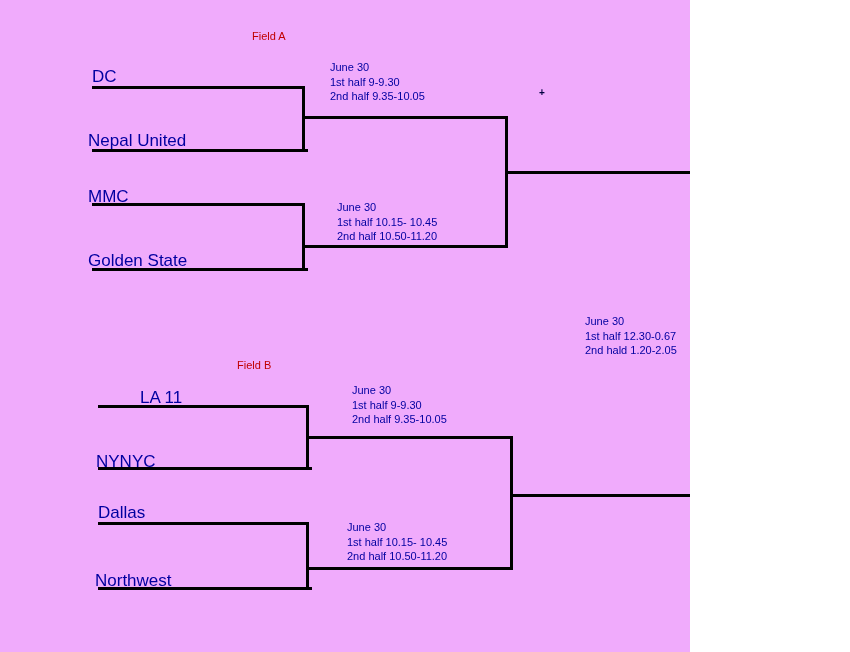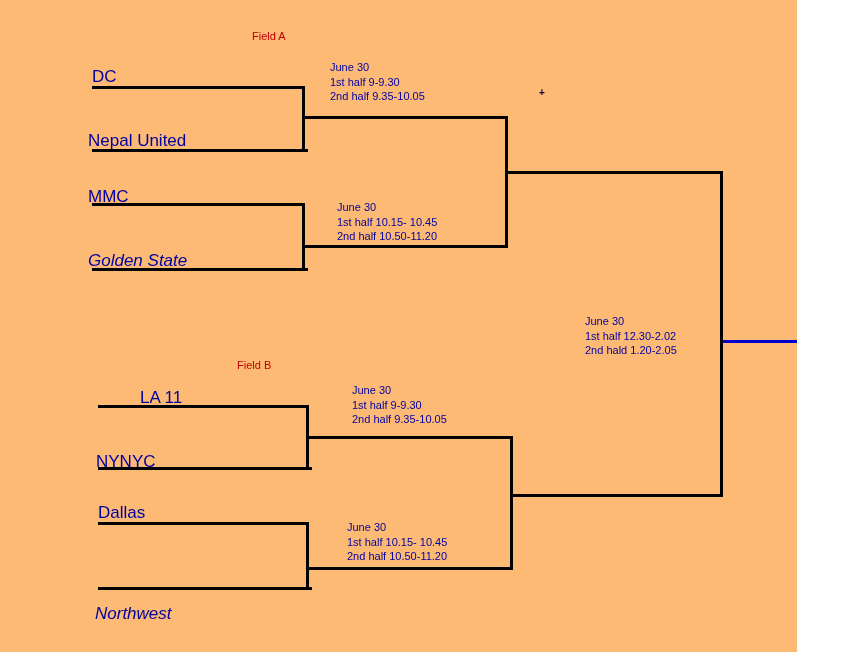--- a/index.html
+++ b/index.html
@@ -2,23 +2,23 @@
 <html style="--line: #000000; --team: #0000a0; --field: #c00000; --schedule: #0000a0; --final-line: #0000cc;"><head>
 <meta charset="utf-8">
 <style>
   html, body {
     margin: 0;
     padding: 0;
     background: #ffffff;
   }
   .canvas {
     position: relative;
-    width: 797px;
+    width: 690px;
     height: 652px;
-    background: #fdba74;
+    background: #f0abfc;
     font-family: "Liberation Sans", sans-serif;
     overflow: hidden;
   }
   .hline {
     position: absolute;
     height: 3px;
     background: var(--line, #000000);
   }
   .vline {
     position: absolute;
@@ -75,21 +75,21 @@
 
   <div class="sched" style="left:330px; top:60px;">
     <div>June 30</div>
     <div>1st half 9-9.30</div>
     <div>2nd half 9.35-10.05</div>
   </div>
 
   <div class="team" style="left:88px; top:187px;">MMC</div>
   <div class="hline" style="left:92px; top:203px; width:213px;"></div>
 
-  <div class="team" style="left:88px; top:251px;font-style:italic;">Golden State</div>
+  <div class="team" style="left:88px; top:251px;">Golden State</div>
   <div class="hline" style="left:92px; top:268px; width:216px;"></div>
 
   <div class="vline" style="left:302px; top:203px; height:68px;"></div>
   <div class="hline" style="left:302px; top:245px; width:206px;"></div>
 
   <div class="sched" style="left:337px; top:200px;">
     <div>June 30</div>
     <div>1st half 10.15- 10.45</div>
     <div>2nd half 10.50-11.20</div>
   </div>
@@ -110,38 +110,38 @@
 
   <div class="sched" style="left:352px; top:383px;">
     <div>June 30</div>
     <div>1st half 9-9.30</div>
     <div>2nd half 9.35-10.05</div>
   </div>
 
   <div class="team" style="left:98px; top:503px;">Dallas</div>
   <div class="hline" style="left:98px; top:522px; width:211px;"></div>
 
-  <div class="team" style="left:95px; top:604px;font-style:italic;">Northwest</div>
+  <div class="team" style="left:95px; top:571px;">Northwest</div>
   <div class="hline" style="left:98px; top:587px; width:214px;"></div>
 
   <div class="vline" style="left:306px; top:522px; height:68px;"></div>
   <div class="hline" style="left:306px; top:567px; width:206px;"></div>
 
   <div class="sched" style="left:347px; top:520px;">
     <div>June 30</div>
     <div>1st half 10.15- 10.45</div>
     <div>2nd half 10.50-11.20</div>
   </div>
 
   <div class="vline" style="left:510px; top:436px; height:134px;"></div>
   <div class="hline" style="left:510px; top:494px; width:213px;"></div>
 
   <div class="sched" style="left:585px; top:314px;">
     <div>June 30</div>
-    <div>1st half 12.30-2.02</div>
+    <div>1st half 12.30-0.67</div>
     <div>2nd hald 1.20-2.05</div>
   </div>
 
   <div class="vline" style="left:720px; top:171px; height:326px;"></div>
   <div class="final-line" style="left:723px; top:340px; width:124px;"></div>
 
 
   <div class="marker" style="left:539px; top:88px;">+</div>
   <div class="marker" style="left:819px; top:400px;">+</div>
 

